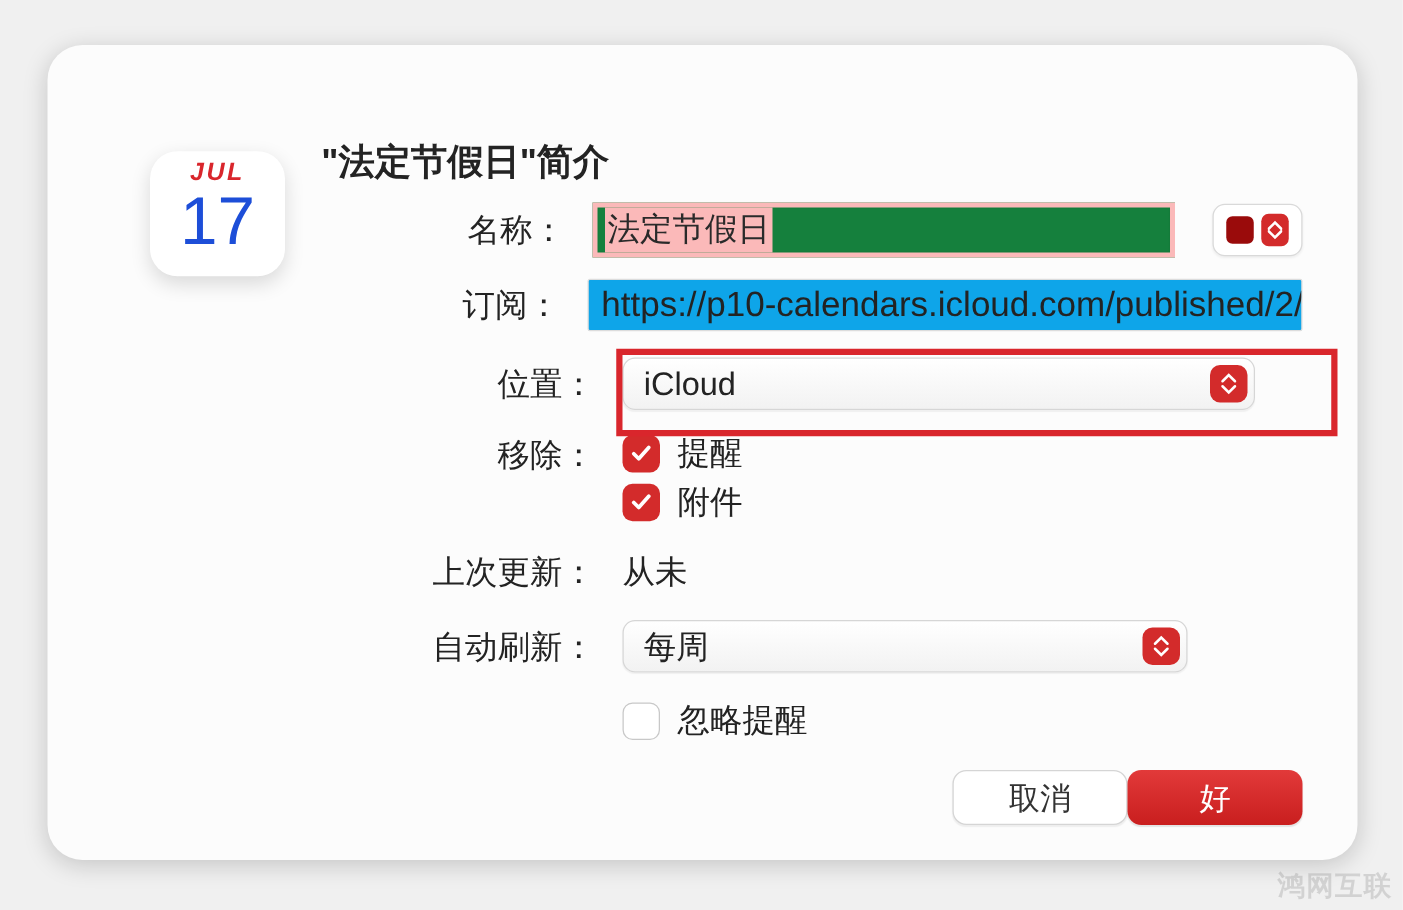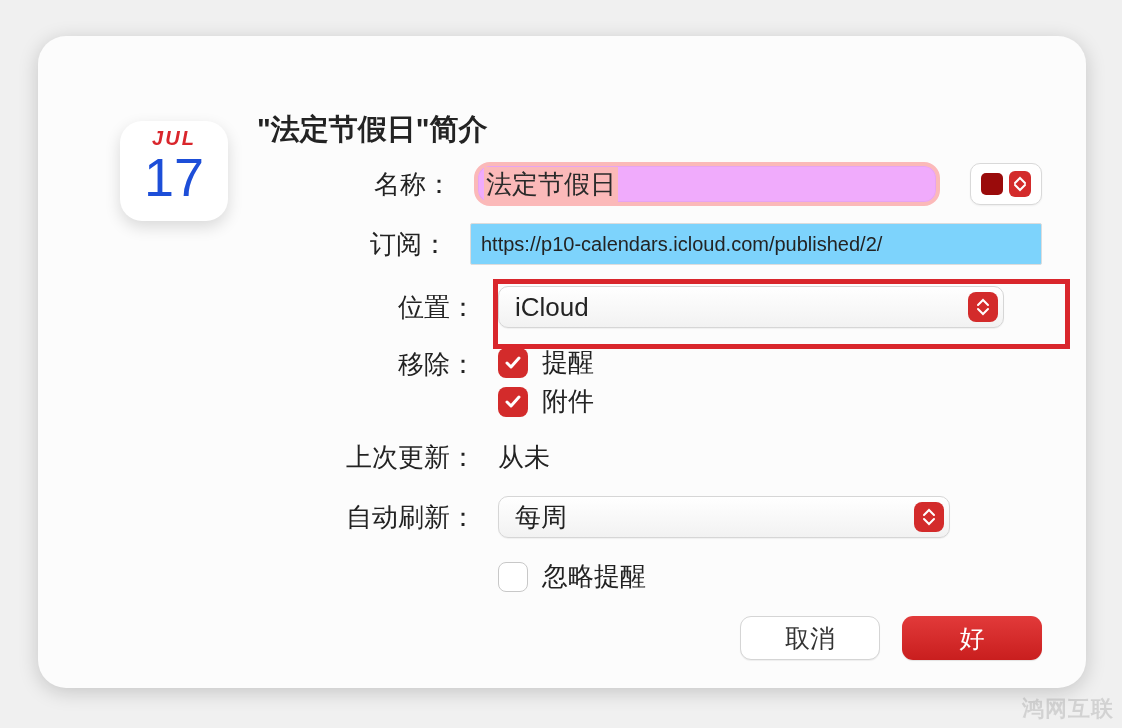--- a/index.html
+++ b/index.html
@@ -69,23 +69,23 @@
     text-align: right;
     padding-right: 22px;
     font-size: 26px;
   }
   .val { flex: 1; display: flex; align-items: center; }
 
   
   .name-input-wrap {
     width: 466px; height: 44px;
     border: 4px solid #fbb9b9;
-    border-radius: 16px;
-    background: #f0abfc;
-    display: flex; align-items: center;
+    border-radius: 0;
+    background: #15803d;
+    display: flex; 
     padding: 0 6px;
     box-shadow: 0 0 0 1px rgba(0,0,0,.04) inset;
   }
   .name-selected {
     background: #fbb9b9;
     color: #2a2a2a;
     font-size: 26px;
     padding: 0 2px;
   }
   .color-picker {
@@ -107,22 +107,22 @@
     background: #d32b2b;
     display:flex; flex-direction:column; align-items:center; justify-content:center;
   }
   .mini-stepper svg { display:block; }
 
   
   .url-field {
     width: 572px; height: 42px;
     border: 1px solid #dcdcdc;
     border-radius: 2px;
-    background: #7dd3fc;
-    font-size: 20px;
+    background: #0ea5e9;
+    font-size: 28px;
     padding: 0 10px;
     display: flex; align-items: center;
     white-space: nowrap; overflow:hidden;
   }
 
   
   .location-box {
     position: absolute;
     left: 455px; top: 243px;
     width: 577px; height: 70px;
@@ -162,21 +162,21 @@
   .macchk.off { background:#fff; border:1px solid #c8c8c8; }
   .cb-label { font-size: 26px; }
 
   
   .static { font-size: 26px; }
 
   
   .buttons {
     position: absolute;
     right: 44px; bottom: 28px;
-    display:flex; gap:22px;
+    display:flex; 
   }
   .btn {
     height: 44px;
     border-radius: 11px;
     font-size: 25px;
     display:flex; align-items:center; justify-content:center;
     padding: 0 34px;
     min-width: 140px;
   }
   .btn.secondary {

